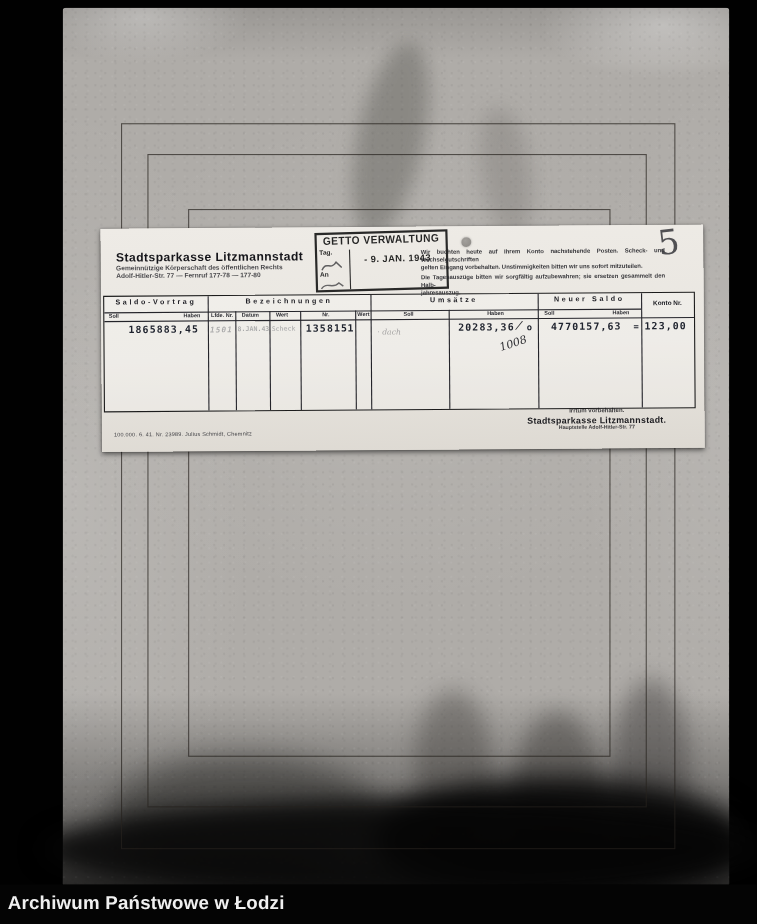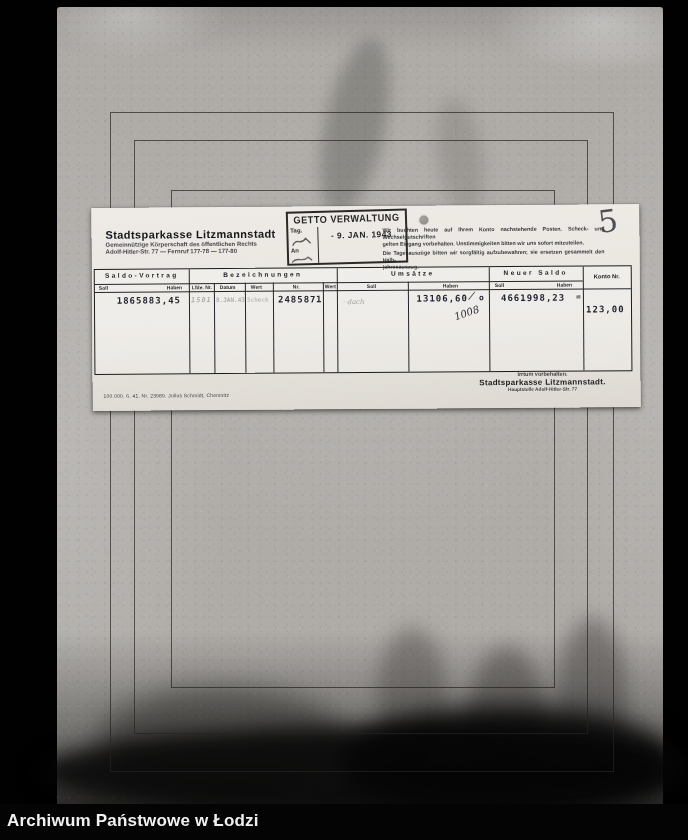--- a/index.html
+++ b/index.html
@@ -166,29 +166,29 @@
       <div class="sub" style="left:230px;">Wert</div>
       <div class="sub" style="left:272px;">Soll</div>
       <div class="sub" style="left:348px;">Haben</div>
       <div class="sub" style="left:400px;">Soll</div>
       <div class="sub" style="left:462px;">Haben</div>
 
       <div class="mach abs" style="left:0;top:26px;width:86px;text-align:right;">1865883,45</div>
       <div class="mach abs faint" style="left:96px;top:27px;font-style:italic;">1501</div>
       <div class="mach abs faint" style="left:121px;top:27px;font-size:6px;letter-spacing:0;">8.JAN.43</div>
       <div class="mach abs faint" style="left:152px;top:27px;font-size:6px;letter-spacing:0;opacity:.25;">Scheck</div>
-      <div class="mach abs" style="left:183px;top:26px;">248587</div>
+      <div class="mach abs" style="left:183px;top:26px;">135815</div>
       <div class="mach abs" style="left:221px;top:26px;">1</div>
-      <div class="mach abs" style="left:278px;top:26px;width:95px;text-align:right;">13106,60</div>
+      <div class="mach abs" style="left:278px;top:26px;width:95px;text-align:right;">20283,36</div>
       <div class="hand abs" style="left:375px;top:22px;font-size:11px;transform:rotate(12deg);">/</div>
       <div class="mach abs" style="left:384px;top:26px;font-size:8px;">o</div>
       <div class="hand abs" style="left:359px;top:40px;font-size:10px;transform:rotate(-18deg);">1008</div>
-      <div class="mach abs" style="left:406px;top:26px;">4661998,23</div>
+      <div class="mach abs" style="left:406px;top:26px;">4770157,63</div>
       <div class="mach abs" style="left:481px;top:26px;font-size:8px;">=</div>
-      <div class="mach abs" style="left:491px;top:26px;margin-top:12px;">123,00</div>
+      <div class="mach abs" style="left:491px;top:26px;">123,00</div>
     </div>
 
     <div id="imprint">100.000. 6. 41. Nr. 23989. Julius Schmidt, Chemnitz</div>
 
     <div id="cfoot">
       <div class="f1">Irrtum vorbehalten.</div>
       <div class="f2">Stadtsparkasse Litzmannstadt.</div>
       <div class="f3">Hauptstelle Adolf-Hitler-Str. 77</div>
     </div>
   </div>

